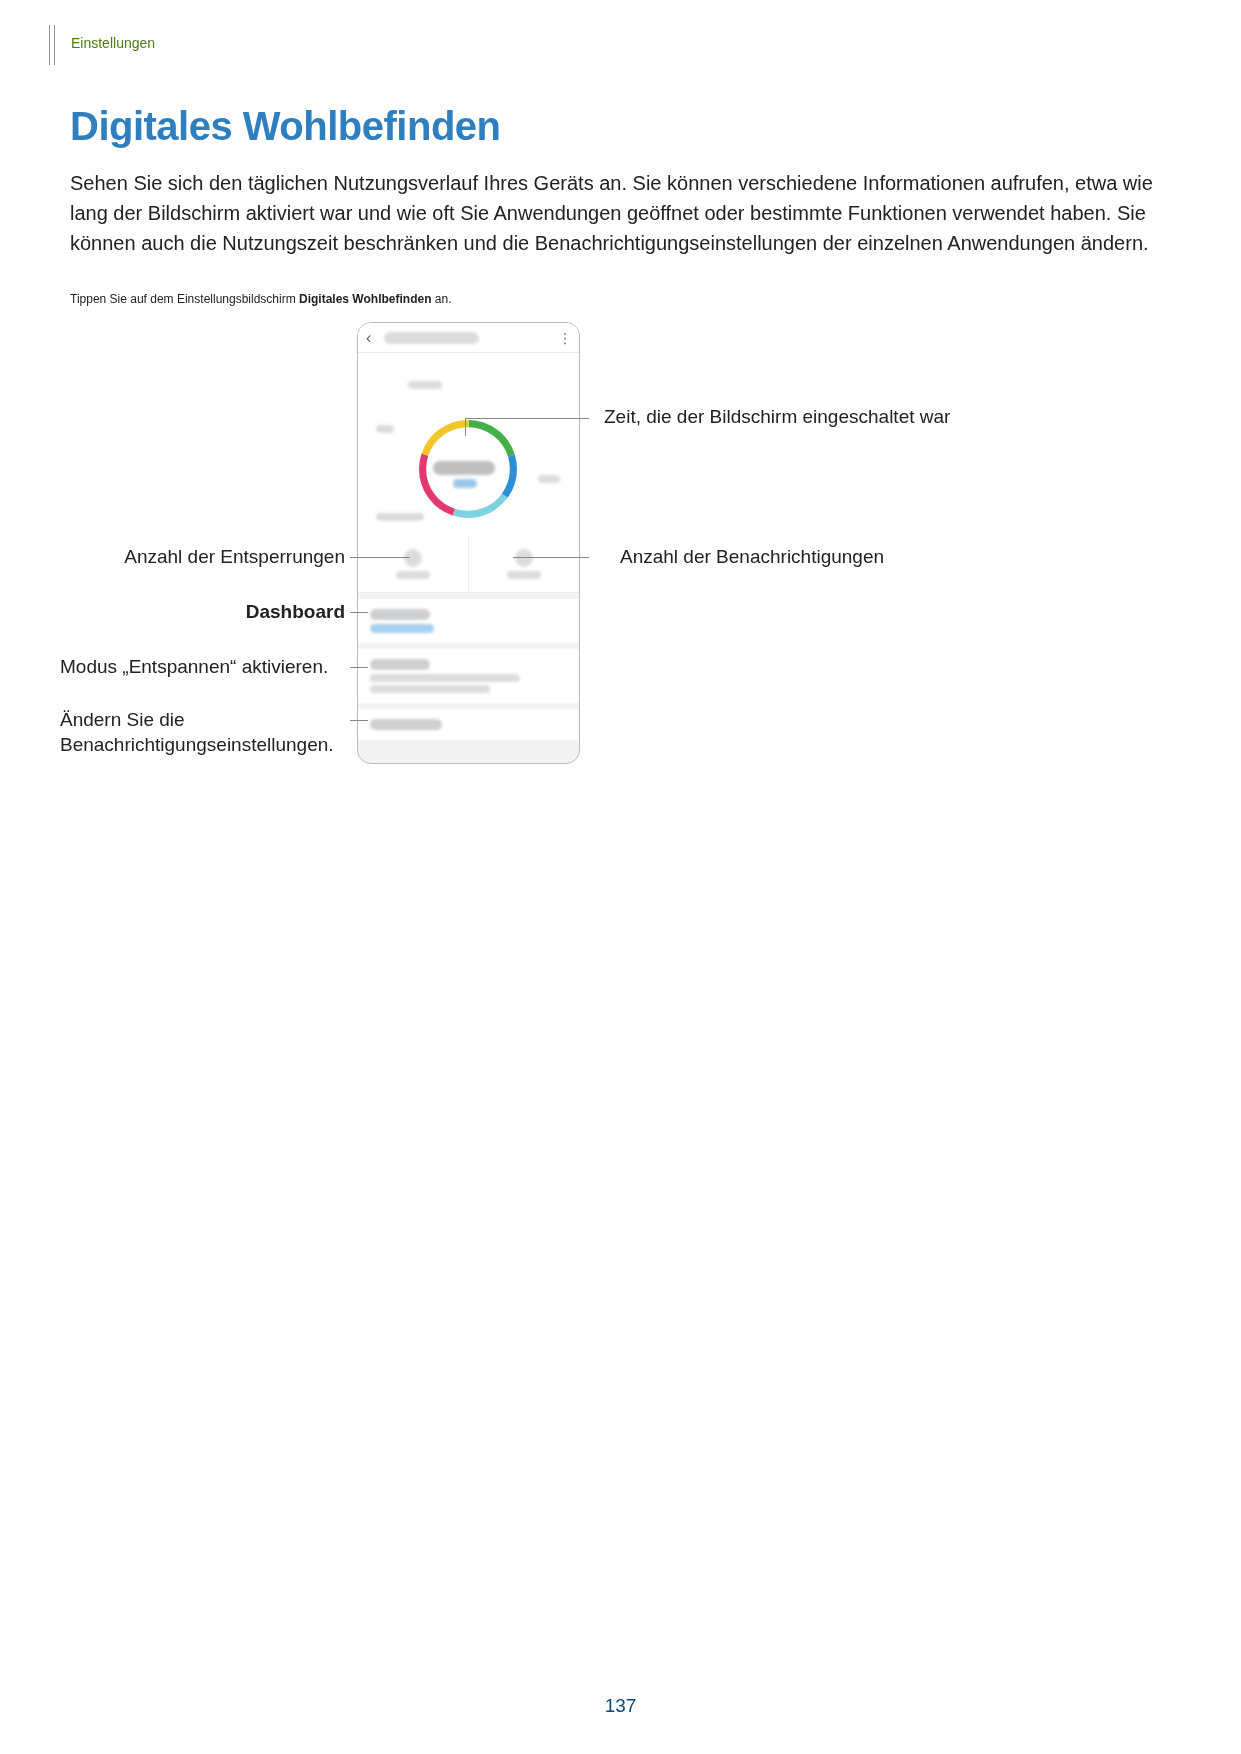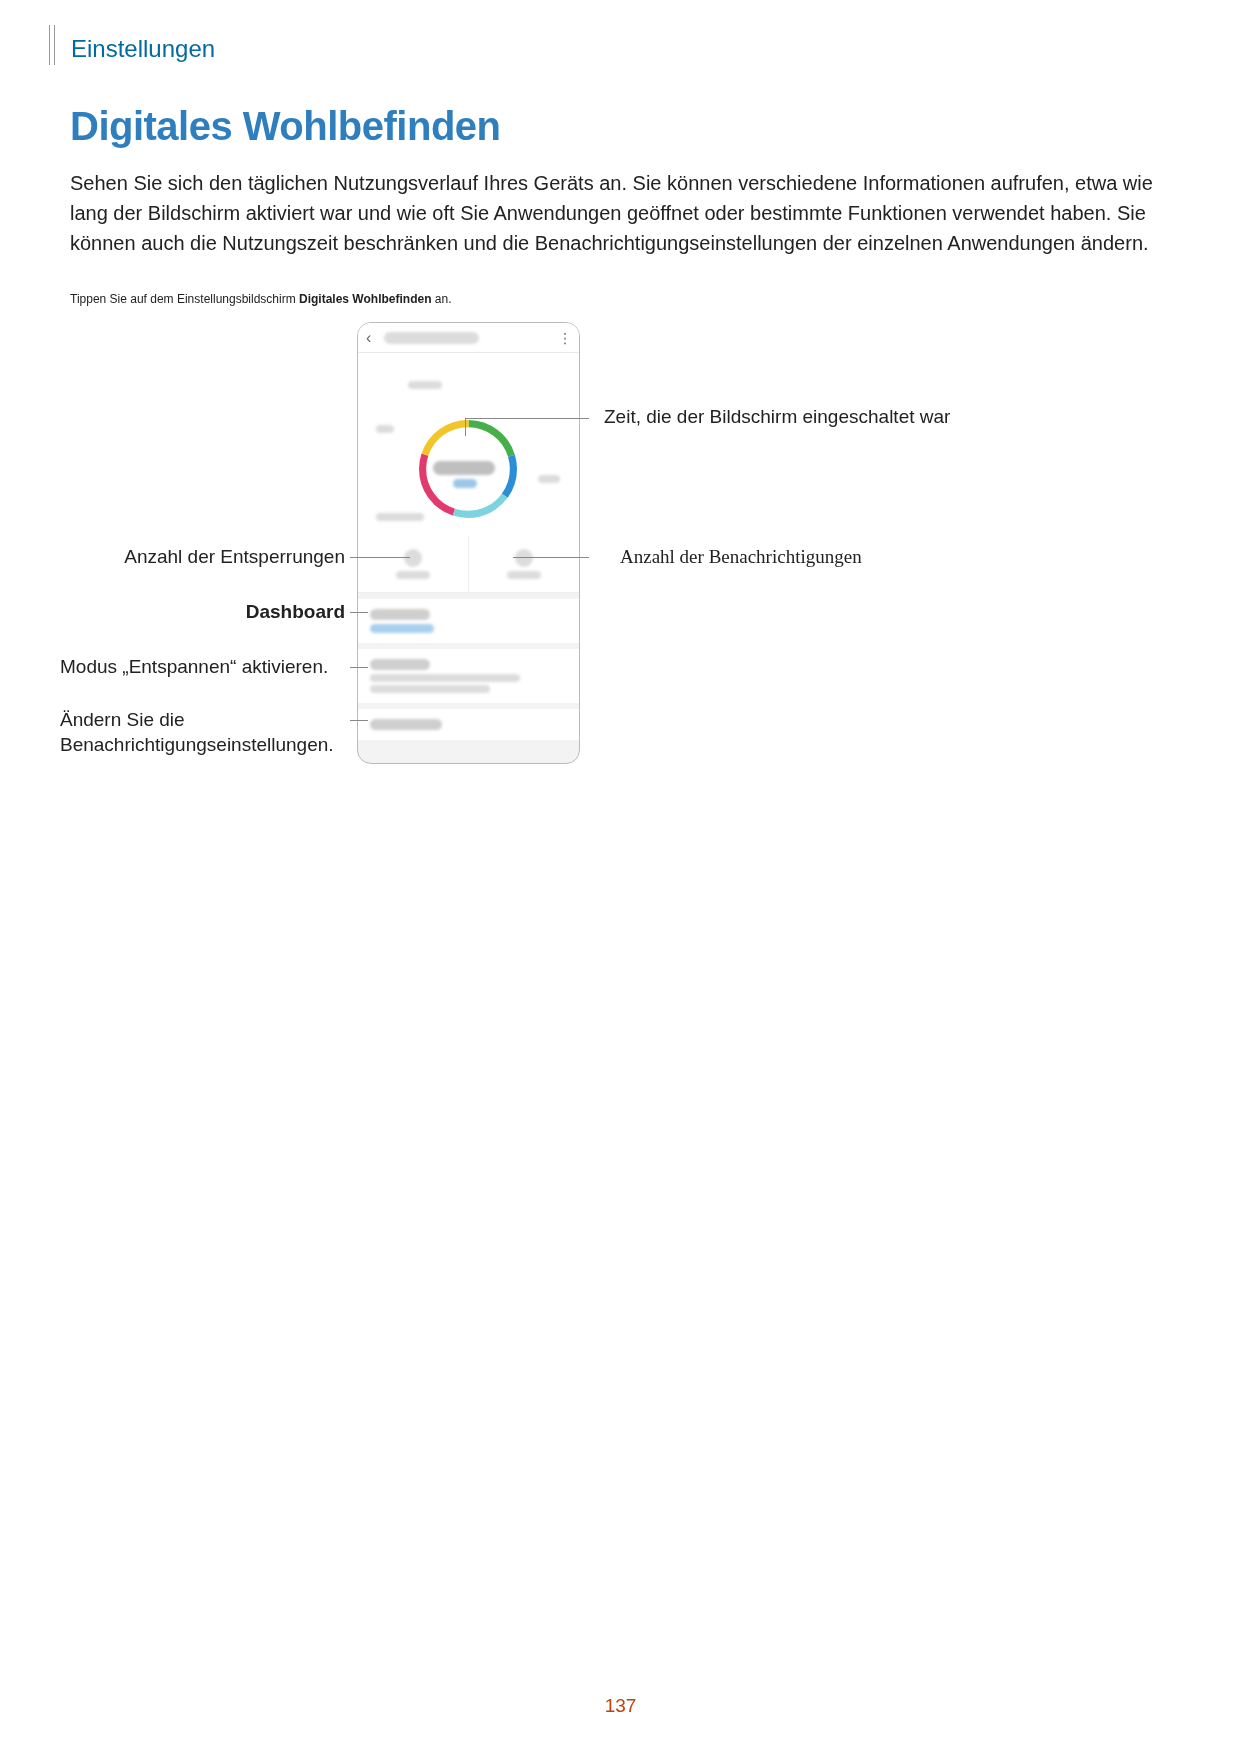--- a/index.html
+++ b/index.html
@@ -17,22 +17,22 @@
     top: 25px;
     width: 6px;
     height: 40px;
     border-left: 1px solid #999;
     border-right: 1px solid #999;
   }
   .breadcrumb {
     position: absolute;
     left: 71px;
     top: 35px;
-    font-size: 24px;
-    color: #0369a1;
+    font-size: 14px;
+    color: #4d7c0f;
   }
   .title {
     position: absolute;
     left: 70px;
     top: 104px;
     font-size: 40px;
     font-weight: bold;
     color: #2f7fbf;
     letter-spacing: -0.5px;
   }
@@ -162,21 +162,21 @@
     position: absolute;
     background: #888;
     width: 1px;
   }
   .page-number {
     position: absolute;
     left: 0; width: 100%;
     top: 1695px;
     text-align: center;
     font-size: 19px;
-    color: #c2410c;
+    color: #0c4a6e;
   }
 </style>
 </head>
 <body>
 
 <div class="page-mark"></div>
 
 <div class="breadcrumb">Einstellungen</div>
 
 <h1 class="title">Digitales Wohlbefinden</h1>
@@ -235,21 +235,21 @@
   </div>
   <div class="list-item">
     <div class="li-blur5"></div>
   </div>
 </div>
 
 <div class="callout" style="left:596px; top:404px; width:380px; line-height:1.35;margin-left:8px;">Zeit, die der Bildschirm eingeschaltet war</div>
 <div class="leader-v" style="left:465px; top:418px; height:18px;"></div>
 <div class="leader" style="left:465px; top:418px; width:124px;"></div>
 
-<div class="callout" style="left:620px; top:546px;font-family:Liberation Serif, serif;">Anzahl der Benachrichtigungen</div>
+<div class="callout" style="left:620px; top:546px;">Anzahl der Benachrichtigungen</div>
 <div class="leader" style="left:513px; top:557px; width:76px;"></div>
 
 <div class="callout" style="left:105px; top:546px; width:240px; text-align:right;">Anzahl der Entsperrungen</div>
 <div class="leader" style="left:350px; top:557px; width:60px;"></div>
 
 <div class="callout" style="left:105px; top:601px; width:240px; text-align:right;font-weight:bold;">Dashboard</div>
 <div class="leader" style="left:350px; top:612px; width:18px;"></div>
 
 <div class="callout" style="left:60px; top:656px; width:285px; text-align:left;">Modus „Entspannen“ aktivieren.</div>
 <div class="leader" style="left:350px; top:667px; width:18px;"></div>

